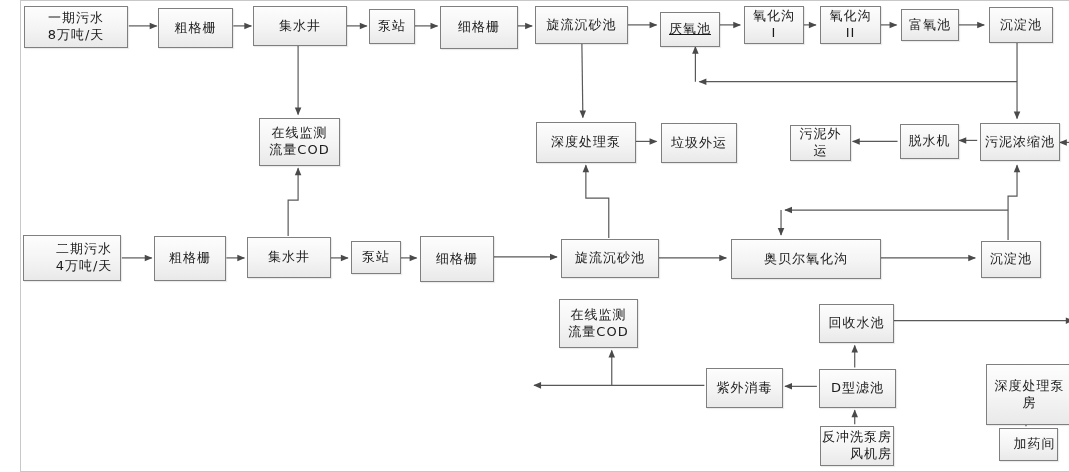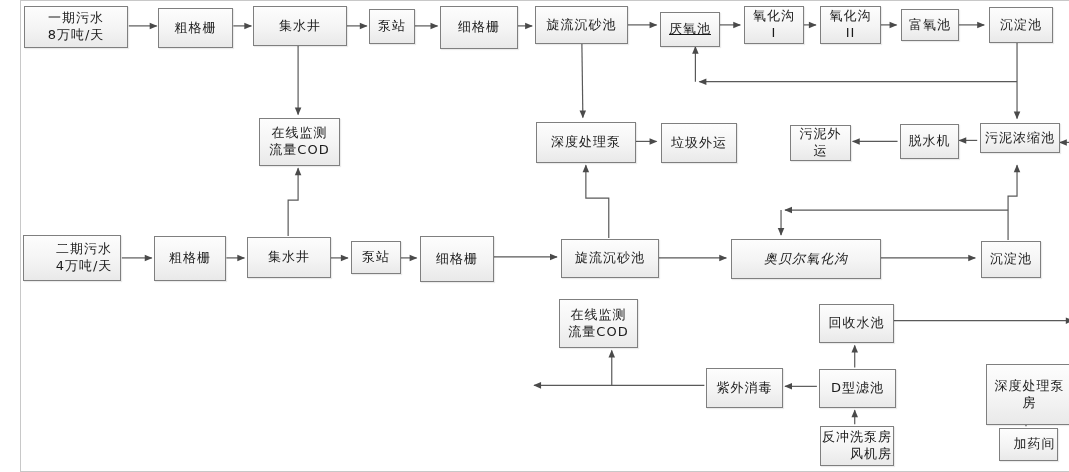--- a/index.html
+++ b/index.html
@@ -93,29 +93,29 @@
 II</div>
       <div class="node" style="left: 880px; top: 8px; width: 58px; height: 32px; border-color: rgb(127, 127, 127); color: rgb(26, 26, 26);">富氧池</div>
       <div class="node" style="left: 968px; top: 6px; width: 64px; height: 36px; border-color: rgb(127, 127, 127); color: rgb(26, 26, 26);">沉淀池</div>
       <div class="node" style="left: 238px; top: 117px; width: 81px; height: 48px; border-color: rgb(127, 127, 127); color: rgb(26, 26, 26);">在线监测
 流量COD</div>
       <div class="node" style="left: 515px; top: 121px; width: 100px; height: 41px; border-color: rgb(127, 127, 127); color: rgb(26, 26, 26);">深度处理泵</div>
       <div class="node" style="left: 640px; top: 122px; width: 76px; height: 40px; border-color: rgb(127, 127, 127); color: rgb(26, 26, 26);">垃圾外运</div>
       <div class="node" style="left: 769px; top: 124px; width: 61px; height: 36px; border-color: rgb(127, 127, 127); color: rgb(26, 26, 26);">污泥外
 运</div>
       <div class="node" style="left: 879px; top: 123px; width: 59px; height: 35px; border-color: rgb(127, 127, 127); color: rgb(26, 26, 26);">脱水机</div>
-      <div class="node" style="left: 959px; top: 122px; width: 80px; height: 30px; border-color: rgb(127, 127, 127); color: rgb(26, 26, 26);">污泥浓缩池</div>
+      <div class="node" style="left: 959px; top: 122px; width: 80px; height: 38px; border-color: rgb(127, 127, 127); color: rgb(26, 26, 26);">污泥浓缩池</div>
       <div class="node" style="left: 2px; top: 234px; width: 98px; height: 46px; border-color: rgb(127, 127, 127); color: rgb(26, 26, 26); padding-left: 24px;">二期污水
 4万吨/天</div>
       <div class="node" style="left: 133px; top: 235px; width: 72px; height: 45px; border-color: rgb(127, 127, 127); color: rgb(26, 26, 26);">粗格栅</div>
       <div class="node" style="left: 226px; top: 236px; width: 84px; height: 41px; border-color: rgb(127, 127, 127); color: rgb(26, 26, 26);">集水井</div>
       <div class="node" style="left: 330px; top: 240px; width: 50px; height: 33px; border-color: rgb(127, 127, 127); color: rgb(26, 26, 26);">泵站</div>
       <div class="node" style="left: 399px; top: 235px; width: 74px; height: 46px; border-color: rgb(127, 127, 127); color: rgb(26, 26, 26);">细格栅</div>
       <div class="node" style="left: 540px; top: 238px; width: 98px; height: 39px; border-color: rgb(127, 127, 127); color: rgb(26, 26, 26);">旋流沉砂池</div>
-      <div class="node" style="left: 710px; top: 238px; width: 150px; height: 40px; border-color: rgb(127, 127, 127); color: rgb(26, 26, 26); font-style: italic;">奥贝尔氧化沟</div>
+      <div class="node" style="left: 710px; top: 238px; width: 150px; height: 40px; border-color: rgb(127, 127, 127); color: rgb(26, 26, 26);">奥贝尔氧化沟</div>
       <div class="node" style="left: 960px; top: 240px; width: 60px; height: 37px; border-color: rgb(127, 127, 127); color: rgb(26, 26, 26);">沉淀池</div>
       <div class="node" style="left: 538px; top: 298px; width: 79px; height: 49px; border-color: rgb(127, 127, 127); color: rgb(26, 26, 26);">在线监测
 流量COD</div>
       <div class="node" style="left: 798px; top: 303px; width: 75px; height: 39px; border-color: rgb(127, 127, 127); color: rgb(26, 26, 26); text-align: right;">回收水池</div>
       <div class="node" style="left: 685px; top: 367px; width: 77px; height: 40px; border-color: rgb(127, 127, 127); color: rgb(26, 26, 26);">紫外消毒</div>
       <div class="node" style="left: 798px; top: 368px; width: 77px; height: 39px; border-color: rgb(127, 127, 127); color: rgb(26, 26, 26);">D型滤池</div>
       <div class="node" style="left: 799px; top: 425px; width: 74px; height: 40px; border-color: rgb(127, 127, 127); color: rgb(26, 26, 26); text-align: right;">反冲洗泵房
 风机房</div>
       <div class="node" style="left: 965px; top: 363px; width: 87px; height: 61px; border-color: rgb(127, 127, 127); color: rgb(26, 26, 26);">深度处理泵
 房</div>

